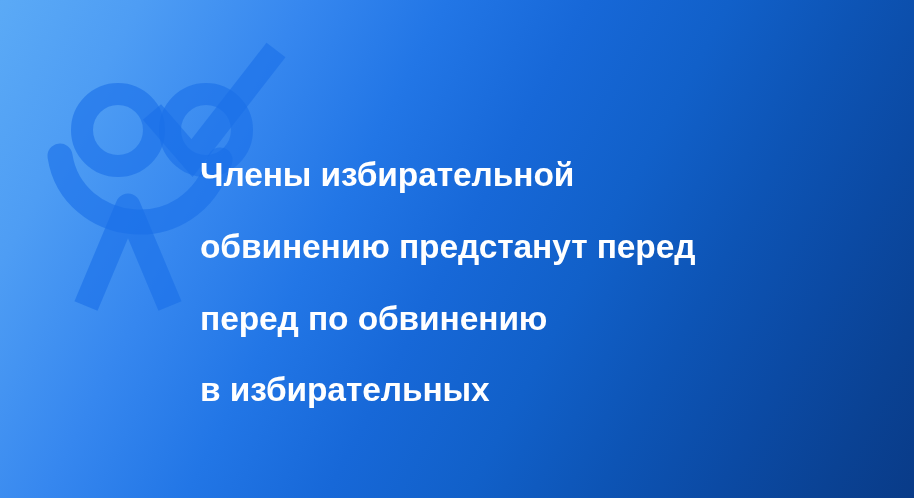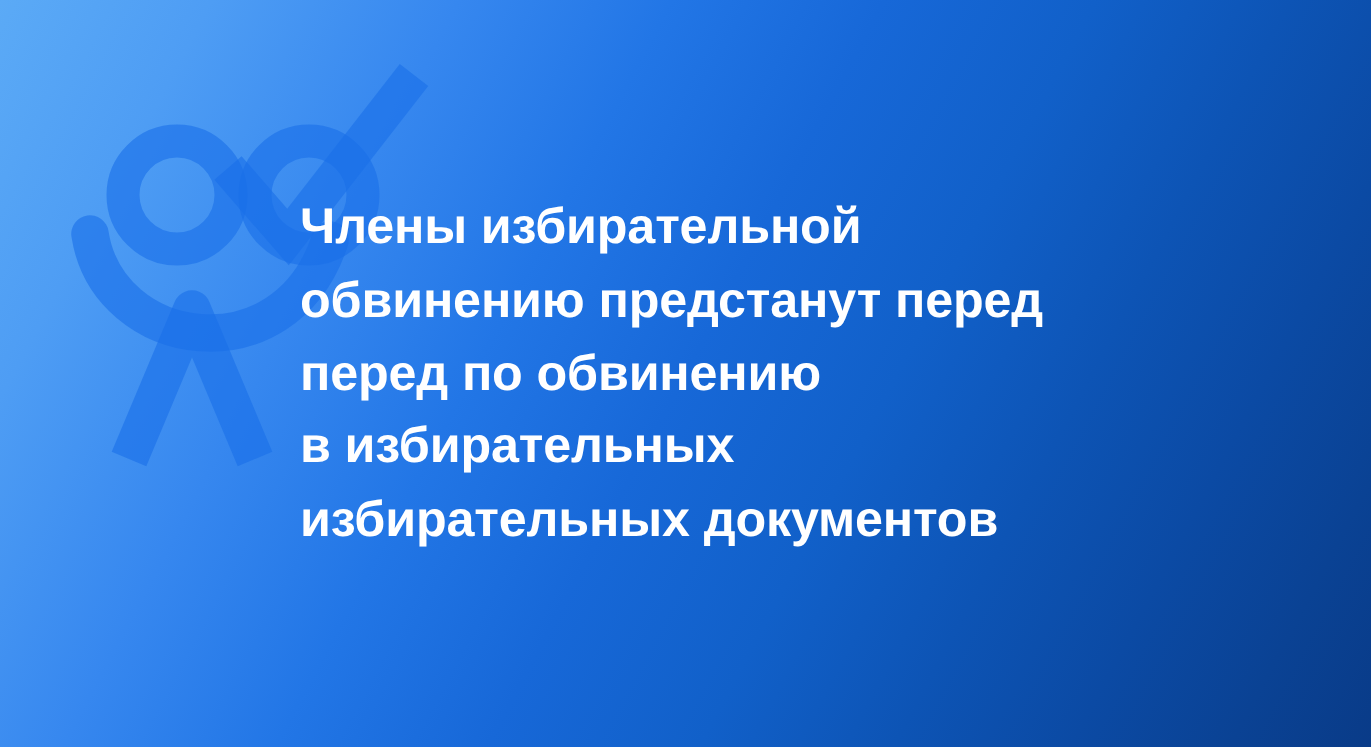--- a/index.html
+++ b/index.html
@@ -48,21 +48,21 @@
     left: 200px;
     top: 128px;
     width: 520px;
     color: #ffffff;
     font-size: 33.5px;
     font-weight: bold;
     line-height: 48.8px;
     letter-spacing: -0.1px;
     white-space: nowrap;
   }
-  #headline .ln { display: block; }
+  #headline .ln { display: block; margin-top: 23px; }
 </style>
 </head>
 <body>
 
 <div id="card">
 
   <div id="logo">
     <svg viewBox="0 0 252 278" xmlns="http://www.w3.org/2000/svg" aria-hidden="true">
       <g fill="none" stroke="#1A6FE8" stroke-opacity="0.62">
 
@@ -77,16 +77,15 @@
         <path d="M 110 74 L 150 120 L 234 12" stroke-width="24" stroke-linejoin="miter" stroke-linecap="butt"></path>
       </g>
     </svg>
   </div>
 
   <div id="headline">
     <span class="ln">Члены избирательной</span>
     <span class="ln">обвинению предстанут перед</span>
     <span class="ln">перед по обвинению</span>
     <span class="ln">в избирательных</span>
-    <span class="ln">избирательных документов</span>
   </div>
 
 </div>
 
 </body></html>

